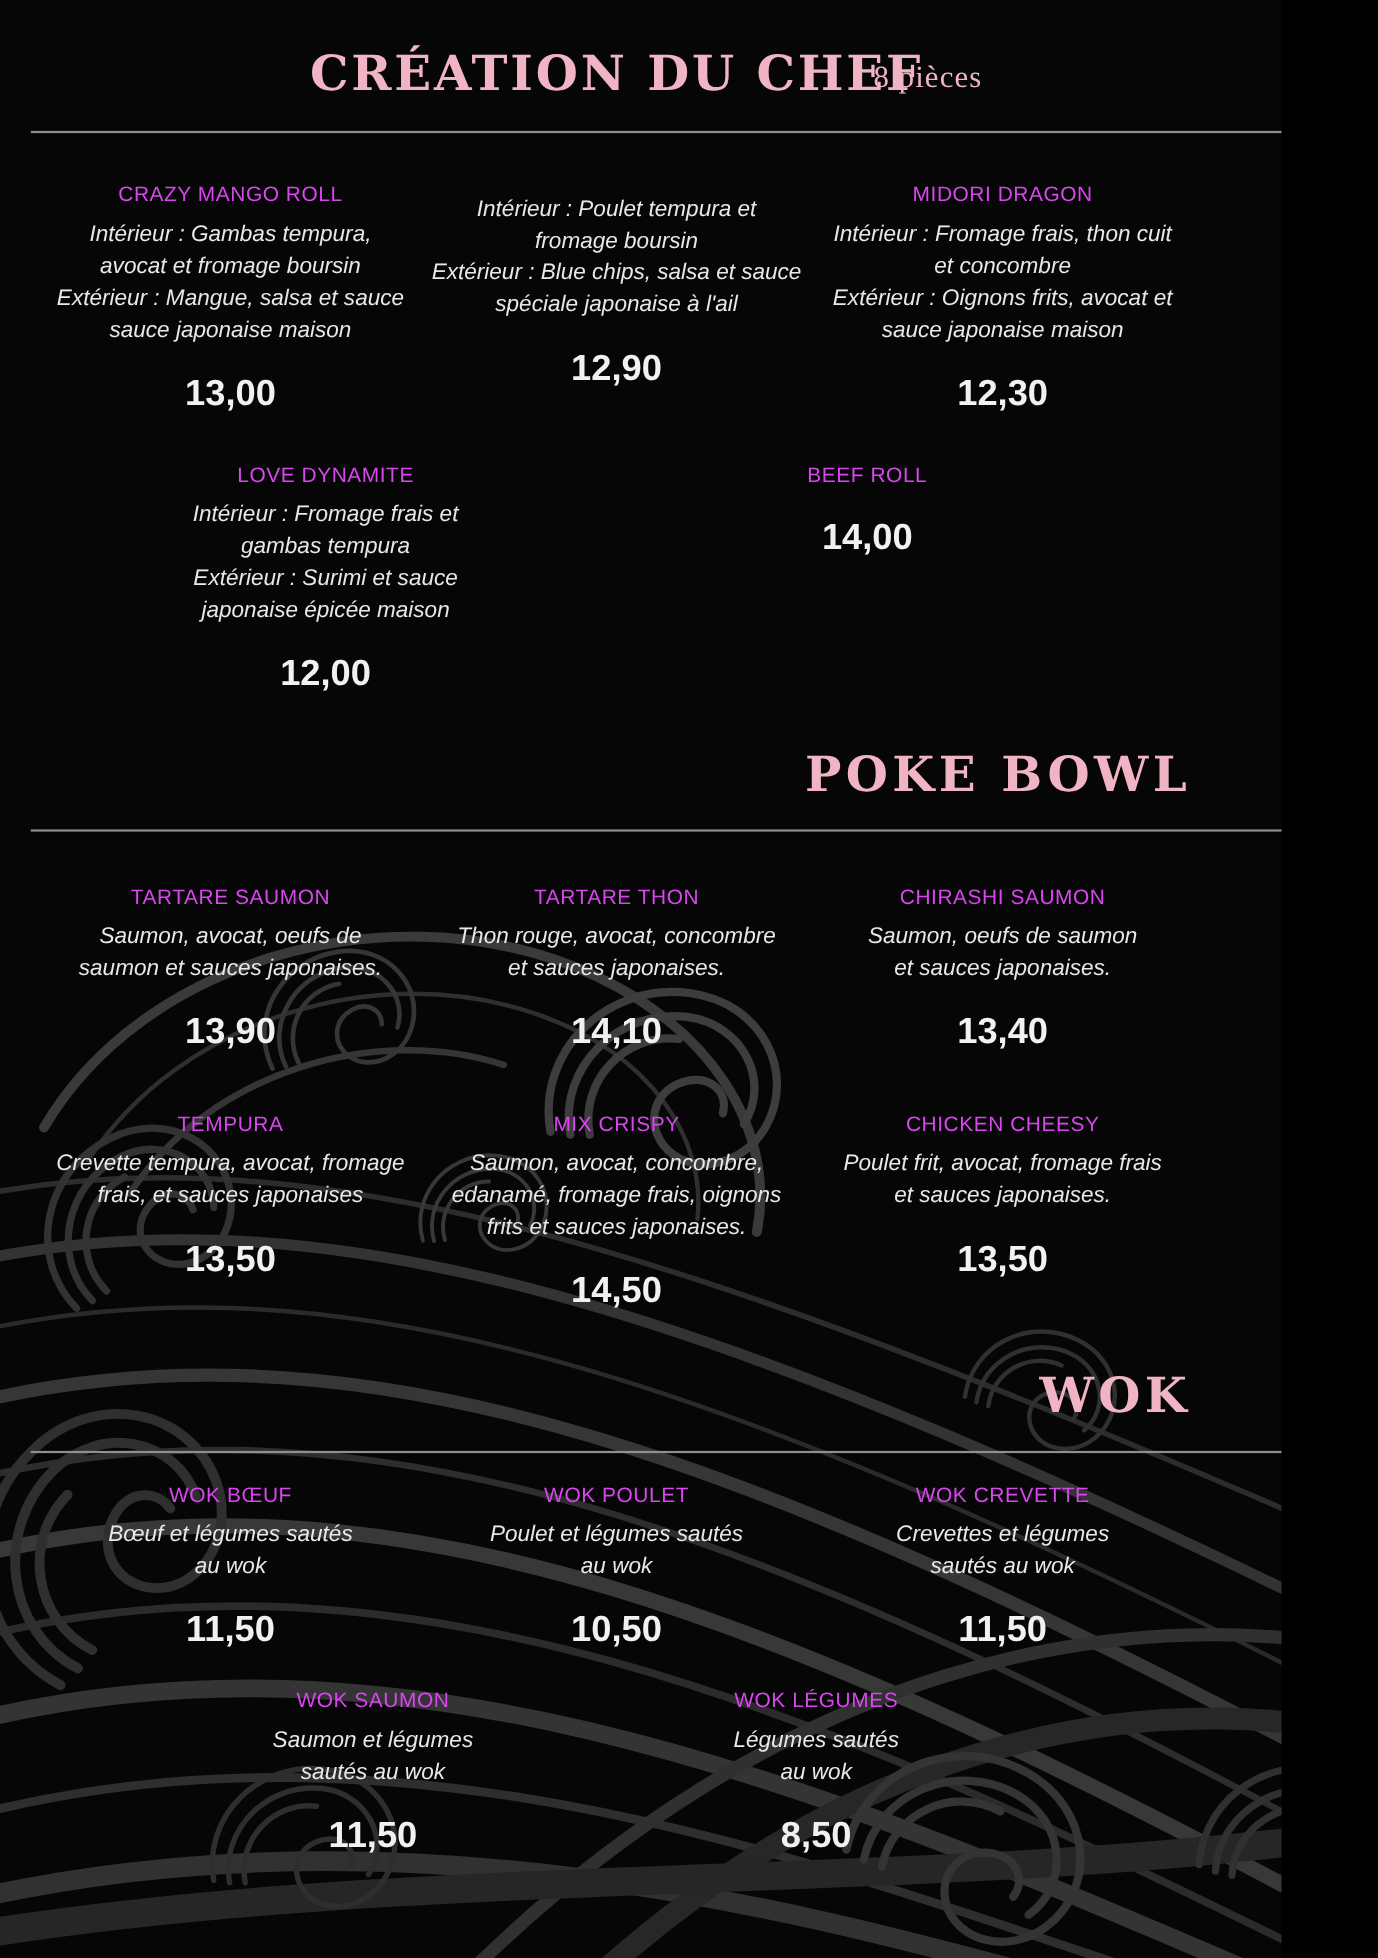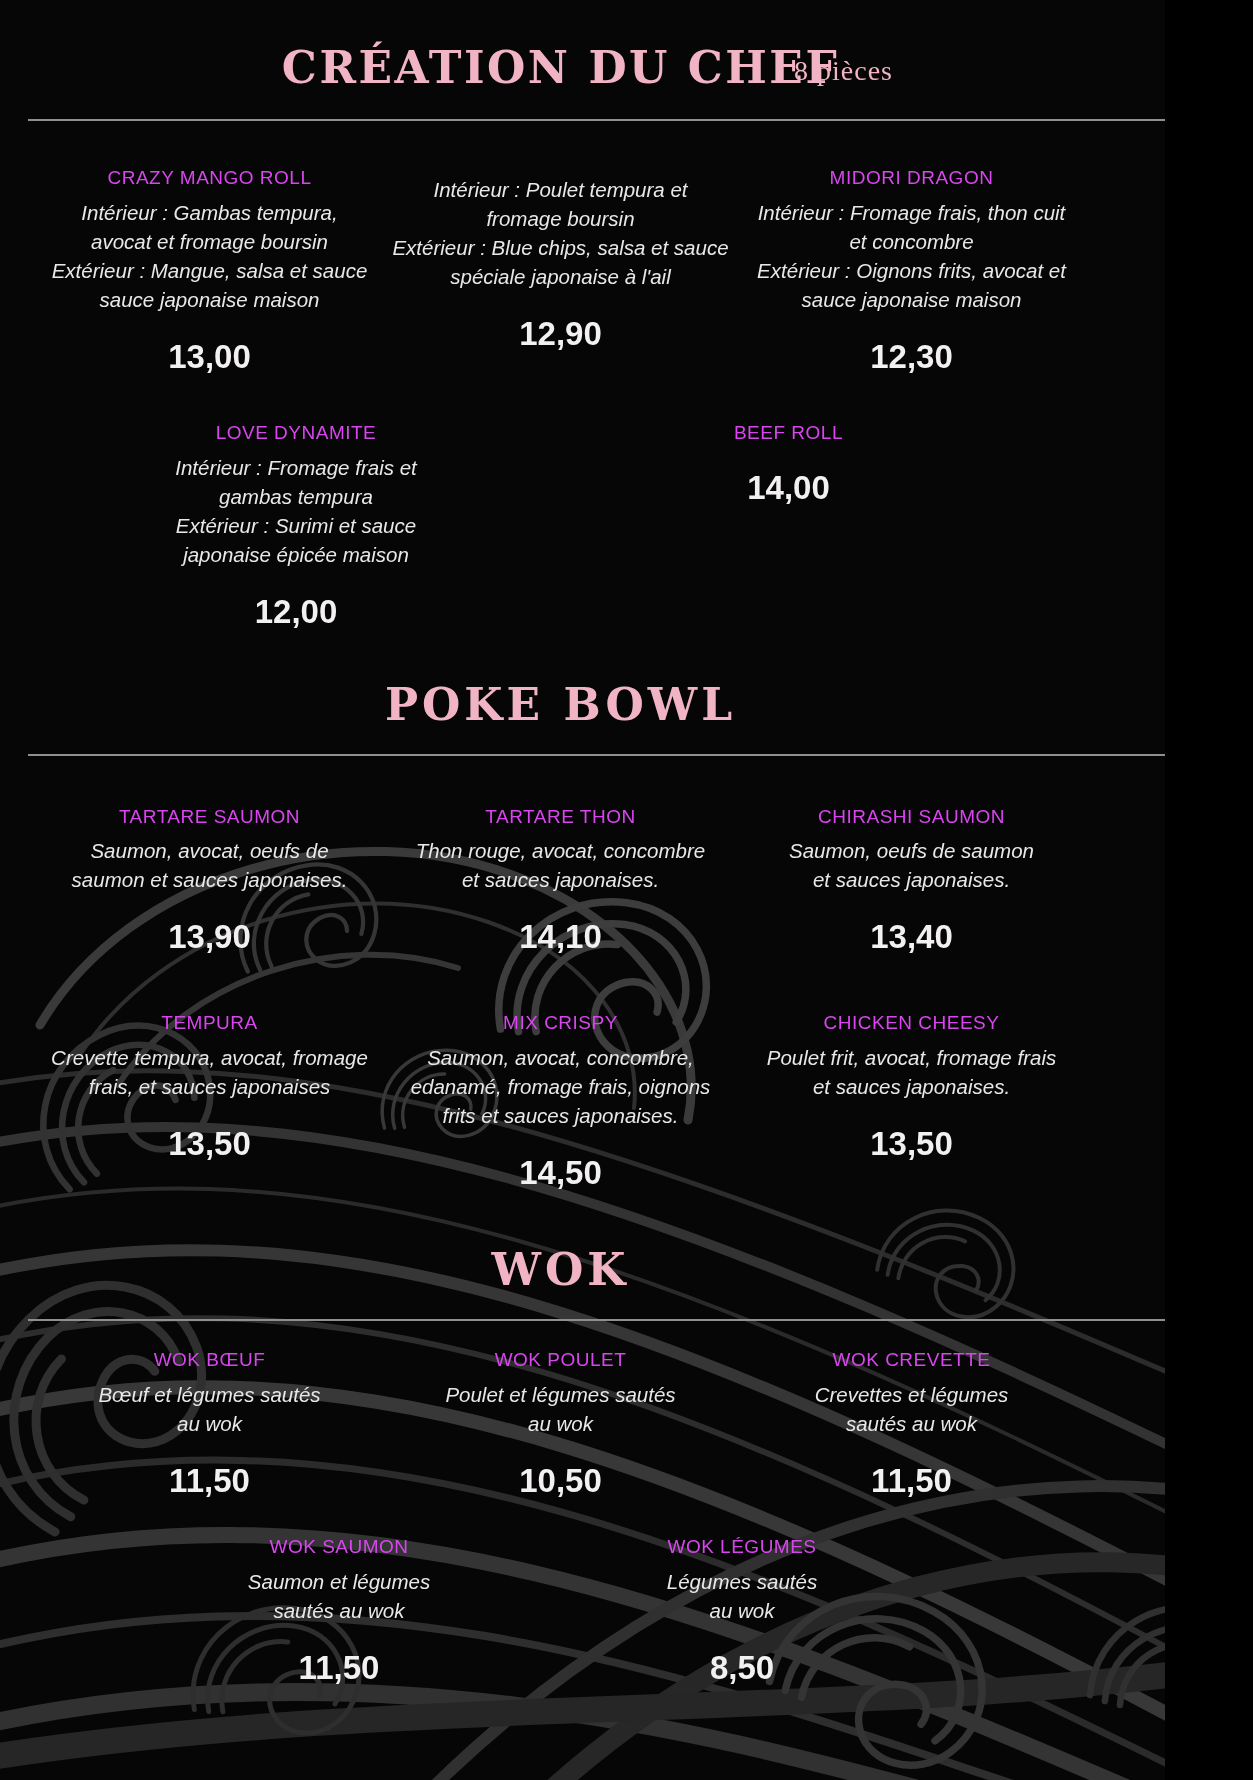--- a/index.html
+++ b/index.html
@@ -23,21 +23,21 @@
     line-height:1.25;
     letter-spacing:2.5px;
     color:#f0b4c4;
   }
   .pieces {
     position:absolute; left:756px; bottom:8px;
     font-family:Liberation Serif, serif;
     font-size:28px; color:#f0b4c4; letter-spacing:1px;
   }
   .divider { height:2px; background:#8f8f8f; width:1185px; margin-left:-10px; margin-top:24px; }
-  .h2-wrap { text-align:center; margin-top:46px; }
+  .h2-wrap { text-align:right; margin-top:46px; }
   .h2-wrap.wok { margin-top:50px; }
   .h2-wrap .serif-title { letter-spacing:4px; }
   .divider.after-h2 { margin-top:22px; }
 
   .grid { display:grid; }
   .g3 { grid-template-columns:repeat(3, 1fr); column-gap:8px; }
   .g2-creation { grid-template-columns:1.1fr 1fr; padding-right:60px; }
   .g2-wok { grid-template-columns:1fr 1fr; padding-left:120px; padding-right:160px;gap:41px; }
 
   .mt-row1 { margin-top:46px; }

